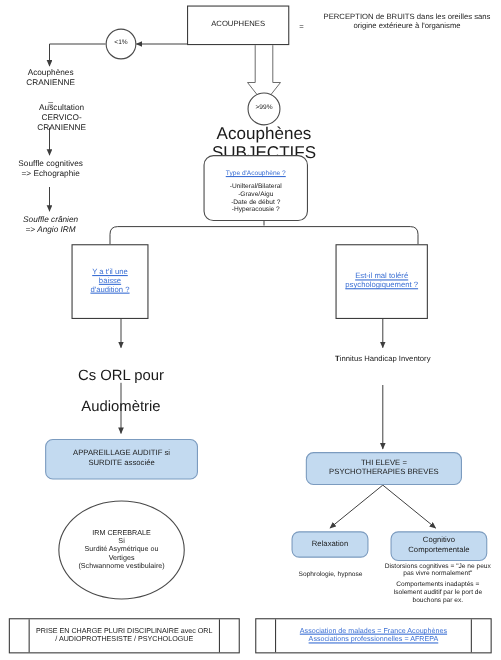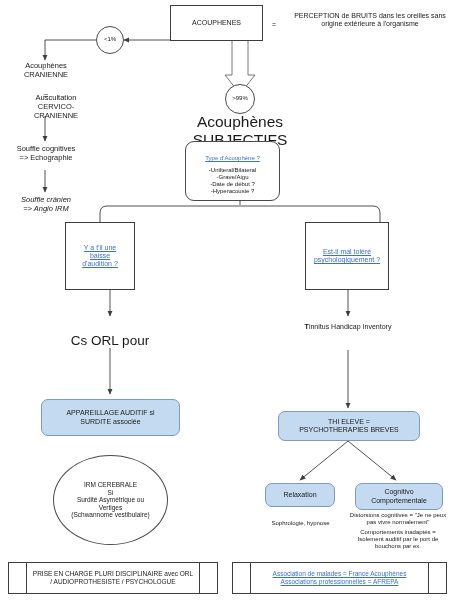--- a/index.html
+++ b/index.html
@@ -198,20 +198,21 @@
   <div class="abs rect" style="left:65px; top:222px; width:70px; height:68px;">
     <div class="ctr">
       <div class="txt t7 link-blue">Y a t'il une</div>
       <div class="txt t7 link-blue">baisse</div>
       <div class="txt t7 link-blue">d'audition ?</div>
     </div>
   </div>
 
   <div class="abs ctr" style="left:45px; top:320px; width:130px;">
     <div class="txt t13">Cs ORL pour</div>
+    <div class="txt t13">Audiomètrie</div>
   </div>
 
   <div class="abs rect-blue" style="left:41px; top:399px; width:139px; height:37px;">
     <div class="ctr">
       <div class="txt t7">APPAREILLAGE AUDITIF si</div>
       <div class="txt t7">SURDITE associée</div>
     </div>
   </div>
 
   <div class="abs circle" style="left:53px; top:455px; width:115px; height:90px;">

